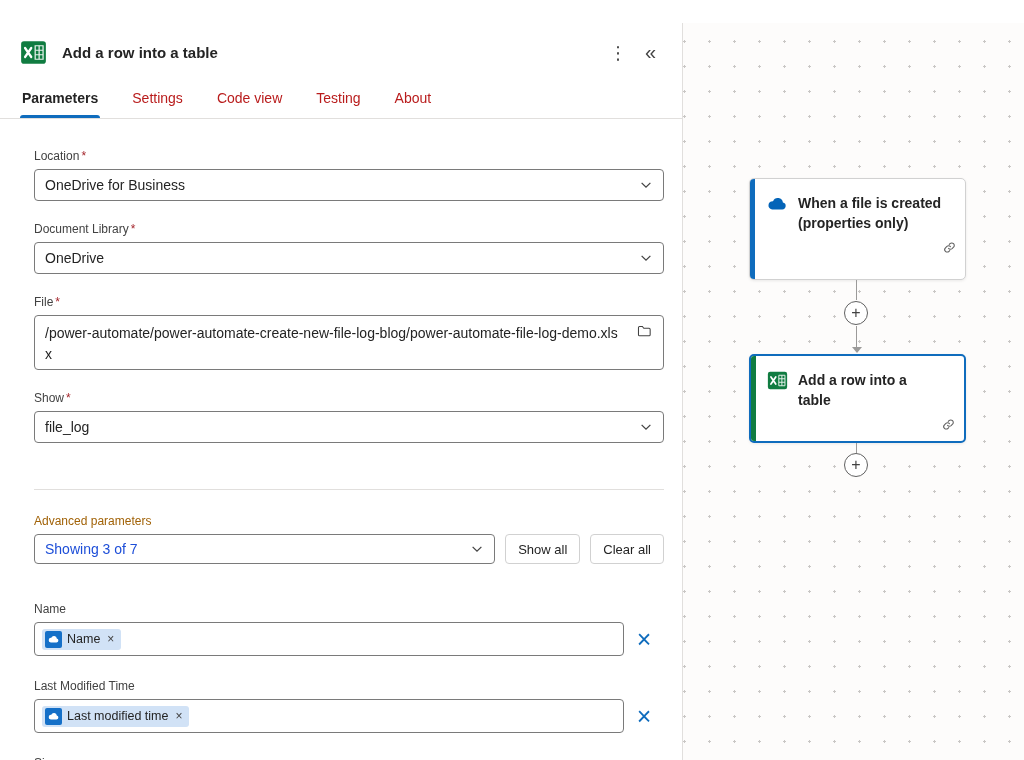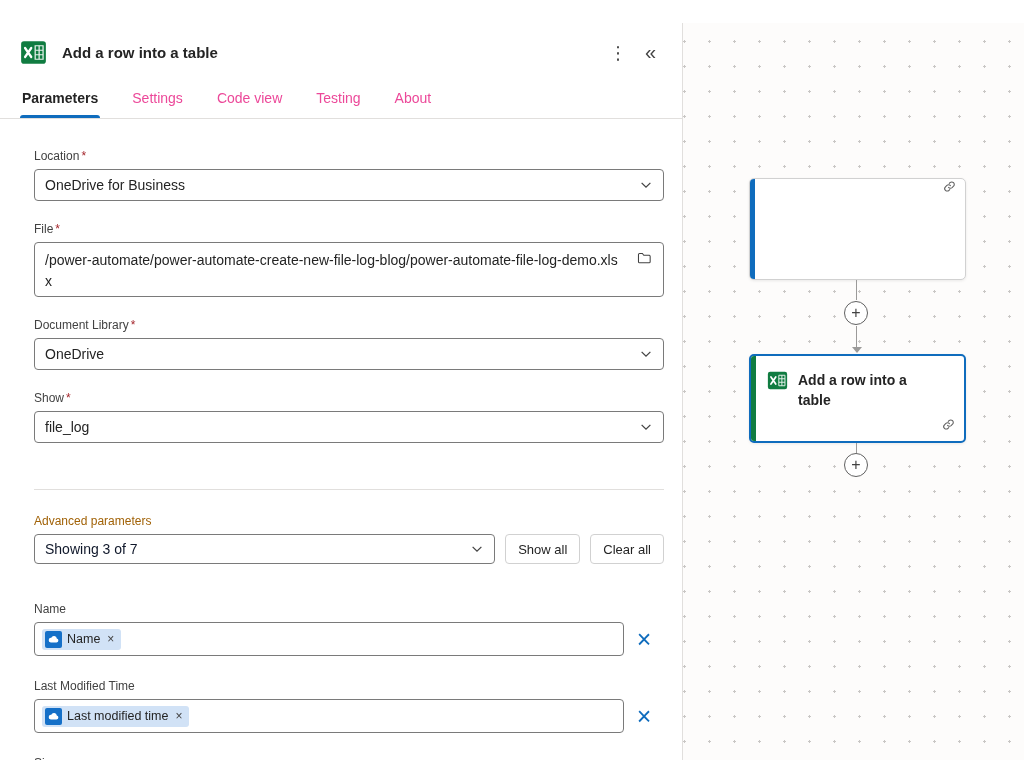--- a/index.html
+++ b/index.html
@@ -11,21 +11,21 @@
   
   .panel-left { width:683px; min-width:683px; background:#fff; border-right:1px solid #e1dfdd; display:flex; flex-direction:column; }
 
   .hdr { display:flex; align-items:center; padding:16px 20px 10px 20px; }
   .app-icon { width:27px; height:27px; flex:none; }
   .hdr-title { margin-left:15px; font-size:15px; font-weight:700; color:#242424; flex:1; }
   .hdr-menu { font-size:18px; color:#424242; padding:2px 8px; cursor:pointer; }
   .hdr-collapse { font-size:20px; color:#424242; padding:2px 6px 2px 10px; cursor:pointer; }
 
   .tabs { display:flex; gap:30px; padding:6px 20px 0 20px; border-bottom:1px solid #e1dfdd; }
-  .tab { position:relative; padding:8px 2px 12px 2px; font-size:14px; color:#ec4899; cursor:pointer; }
+  .tab { position:relative; padding:8px 2px 12px 2px; font-size:14px; color:#b91c1c; cursor:pointer; }
   .tab.active { font-weight:700; color:#242424; }
   .tab.active::after { content:""; position:absolute; left:0; right:0; bottom:0; height:3px; background:#0f6cbd; border-radius:3px 3px 0 0; }
 
   .form { padding:30px 18px 0 34px; overflow:hidden; }
 
   .fgroup { margin-bottom:21px; }
   .flabel { font-size:12px; color:#424242; margin-bottom:6px; }
   .req { color:#a4262c; margin-left:2px; }
 
   .input { display:flex; align-items:center; justify-content:space-between; gap:16px;
@@ -33,21 +33,21 @@
            font-size:14px; color:#242424; background:#fff; cursor:pointer; }
   .input .val { flex:1; line-height:1.5; }
   .input.multiline { align-items:flex-start; padding-top:7px; }
   .input.multiline .val { word-break:break-all; max-width:596px; }
   .chev { flex:none; display:flex; }
 
   .divider { border:none; border-top:1px solid #e1dfdd; margin:46px 0 24px 0; }
 
   .adv-label { font-size:12px; color:#a16207; margin-bottom:6px; }
   .adv-row { display:flex; align-items:center; gap:10px; }
-  .adv-dd { flex:1; max-width:492px; height:30px; min-height:30px; color:#0f172a; }
+  .adv-dd { flex:1; max-width:492px; height:30px; min-height:30px; color:#1d4ed8; }
   .btn { height:30px; padding:0 12px; font-size:13px; color:#242424; background:#fff;
          border:1px solid #d1d1d1; border-radius:4px; cursor:pointer; font-family:inherit; }
 
   .dyn-section { margin-top:38px; }
   .dyn-group { margin-bottom:23px; }
   .dyn-row { display:flex; align-items:center; }
   .token-input { flex:1; height:34px; border:1px solid #7a7a7a; border-radius:4px;
                  display:flex; align-items:center; padding:0 7px; background:#fff; }
   .token { display:inline-flex; align-items:center; gap:5px; background:#d1e2f6; border-radius:3px;
            padding:2px 7px 2px 3px; font-size:12.5px; color:#242424; cursor:pointer; }
@@ -121,41 +121,41 @@
           <span class="chev">
             <svg viewBox="0 0 16 16" width="14" height="14" fill="none" stroke="#424242" stroke-width="1.4">
                 <path d="M3 5.5l5 5 5-5"></path>
               </svg>
           </span>
         </div>
       </div>
 
       <div class="fgroup">
         <div class="flabel">
+          <span>Document Library</span><span class="req">*</span>
+        </div>
+        <div class="input">
+          <span class="val">OneDrive</span>
+          <span class="chev">
+            <svg viewBox="0 0 16 16" width="14" height="14" fill="none" stroke="#424242" stroke-width="1.4">
+                <path d="M3 5.5l5 5 5-5"></path>
+              </svg>
+          </span>
+        </div>
+      </div>
+
+      <div class="fgroup">
+        <div class="flabel">
           <span>File</span><span class="req">*</span>
         </div>
         <div class="input multiline">
           <span class="val">/power-automate/power-automate-create-new-file-log-blog/power-automate-file-log-demo.xlsx</span>
           <span class="chev">
             <svg viewBox="0 0 24 24" width="17" height="17" fill="none" stroke="#424242" stroke-width="1.5">
                 <path d="M3.5 6.5a1.5 1.5 0 0 1 1.5-1.5h4l2 2.5h7.5a1.5 1.5 0 0 1 1.5 1.5v7.5a1.5 1.5 0 0 1-1.5 1.5H5a1.5 1.5 0 0 1-1.5-1.5z"></path>
-              </svg>
-          </span>
-        </div>
-      </div>
-
-      <div class="fgroup">
-        <div class="flabel">
-          <span>Document Library</span><span class="req">*</span>
-        </div>
-        <div class="input">
-          <span class="val">OneDrive</span>
-          <span class="chev">
-            <svg viewBox="0 0 16 16" width="14" height="14" fill="none" stroke="#424242" stroke-width="1.4">
-                <path d="M3 5.5l5 5 5-5"></path>
               </svg>
           </span>
         </div>
       </div>
 
       <div class="fgroup">
         <div class="flabel">
           <span>Show</span><span class="req">*</span>
         </div>
         <div class="input">
@@ -243,20 +243,28 @@
         </div>
 
       </div>
     </div>
   </div>
 
   <div class="panel-right">
 
     <div class="card card1">
       <span class="accent" style="background:#0f6cbd;"></span>
+      <div class="card-body">
+        <span>
+          <svg viewBox="0 0 24 24" width="22" height="22">
+              <path fill="#0364b8" d="M6.8 18h10.9a3.8 3.8 0 0 0 .74-7.52A5.6 5.6 0 0 0 7.7 8.9 4.55 4.55 0 0 0 6.8 18z"></path>
+            </svg>
+        </span>
+        <span class="card-title">When a file is created (properties only)</span>
+      </div>
       <div class="card-foot">
         <span>
           <svg viewBox="0 0 24 24" width="15" height="15" fill="none" stroke="#616161" stroke-width="1.7" stroke-linecap="round">
             <path d="M10.5 13.5a4 4 0 0 0 5.66.34l2.3-2.3a4 4 0 0 0-5.66-5.66l-1.2 1.2"></path>
             <path d="M13.5 10.5a4 4 0 0 0-5.66-.34l-2.3 2.3a4 4 0 0 0 5.66 5.66l1.2-1.2"></path>
           </svg>
         </span>
       </div>
     </div>
 

